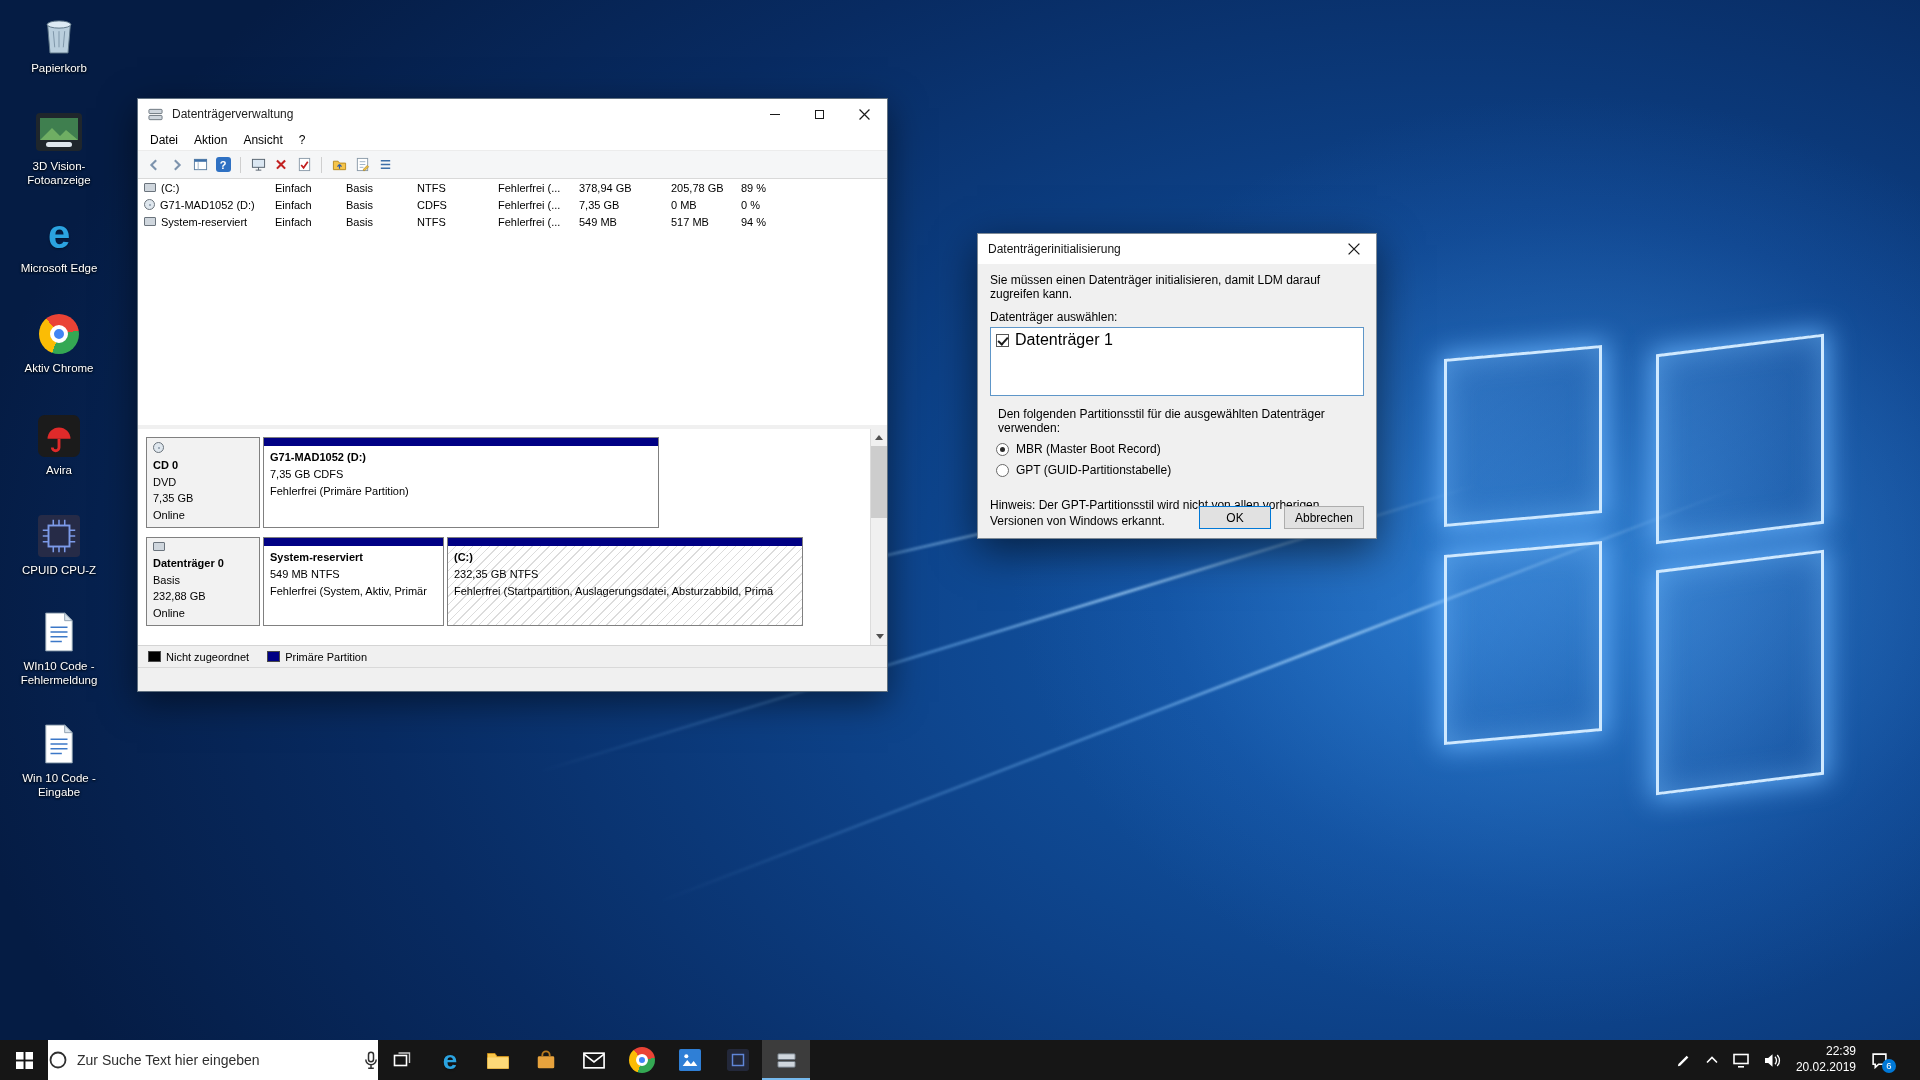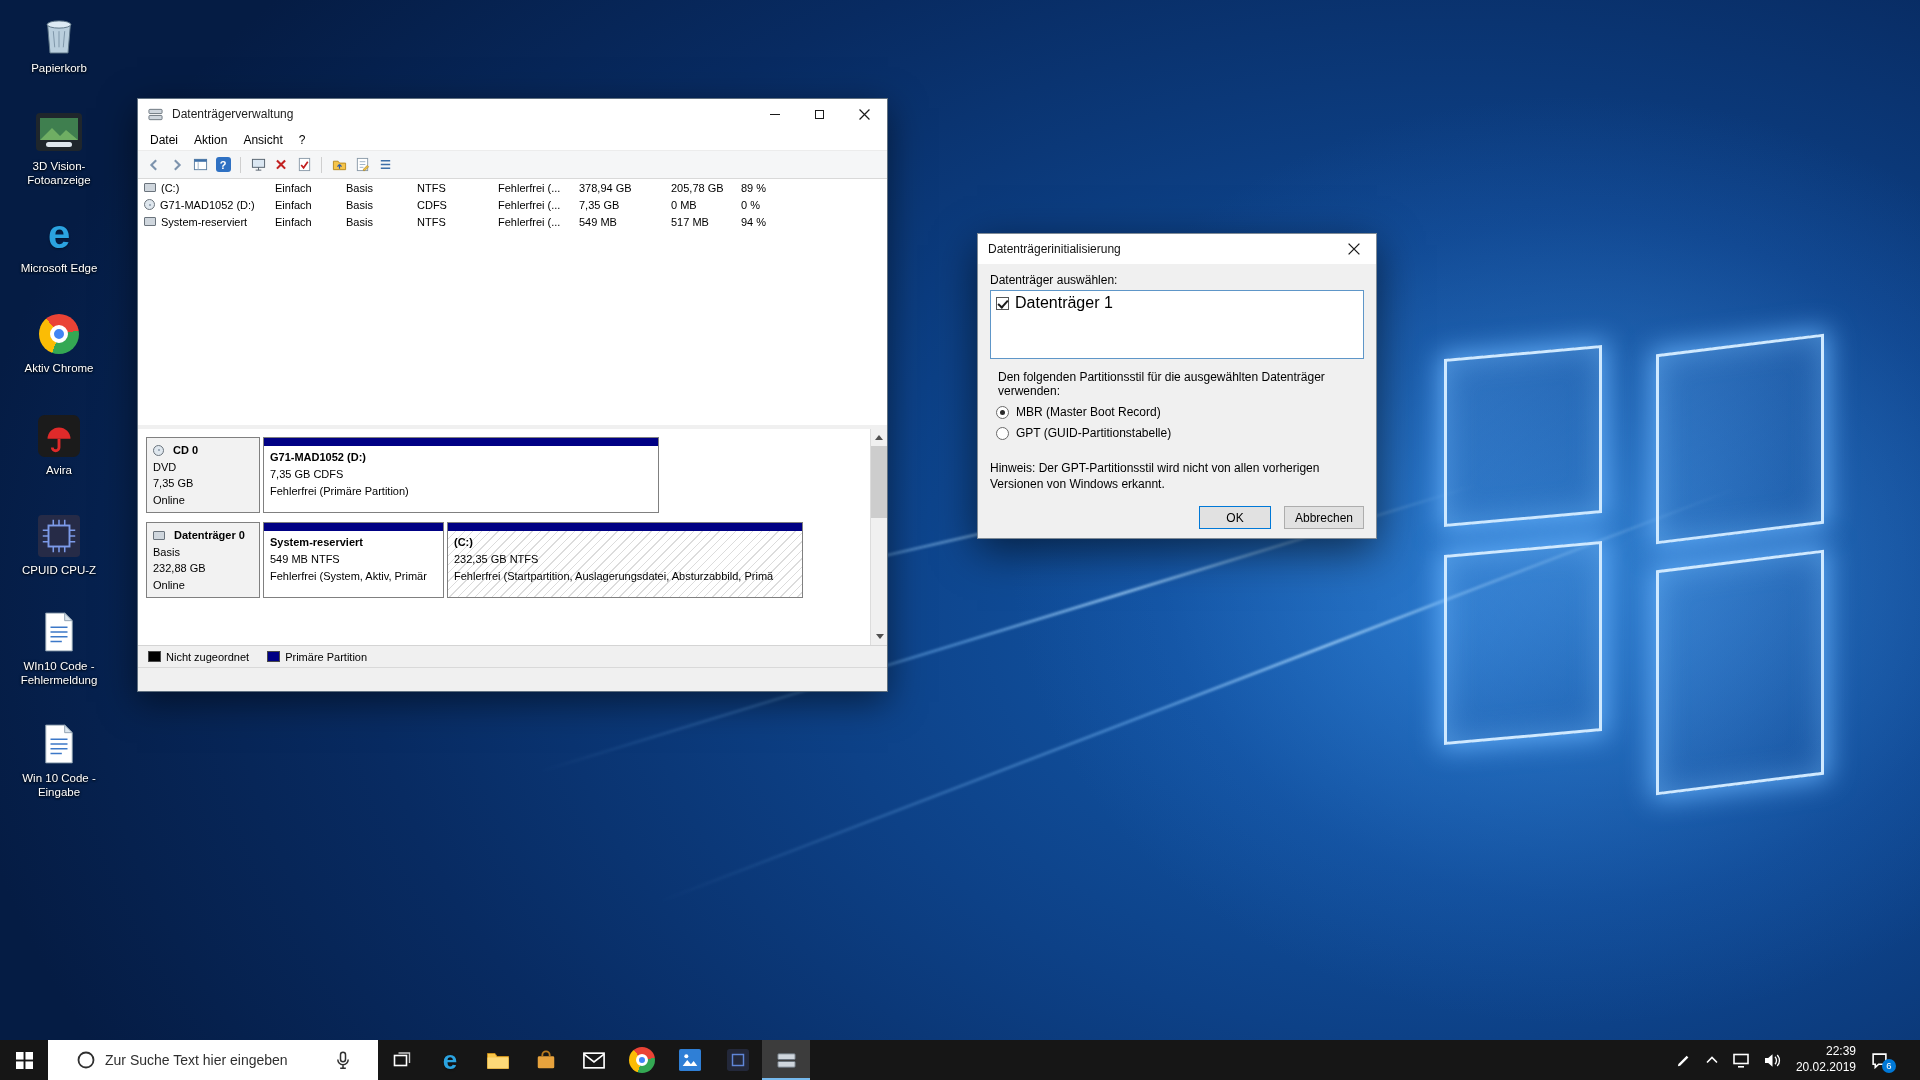--- a/index.html
+++ b/index.html
@@ -66,21 +66,21 @@
               border-radius:1px; margin-right:5px; flex:0 0 auto; }
   .ico-cd { width:11px; height:11px; border-radius:50%; background:#dfe7ee; border:1px solid #6a737c;
             margin-right:5px; position:relative; flex:0 0 auto; }
   .ico-cd::after { content:""; position:absolute; inset:3.5px; border-radius:50%; background:#8a99a8; }
   .splitter { height:4px; background:#f0f0f0; flex:0 0 auto; }
 
   .graphpane { flex:1 1 auto; background:#fff; position:relative; padding:8px 24px 6px 8px; overflow:hidden; }
   .disk-row { display:flex; gap:3px; margin-bottom:9px; }
   .disk-info { width:114px; border:1px solid #808080; background:#f2f2f2; padding:4px 6px;
                font-size:11px; line-height:1.5; flex:0 0 auto; }
-  .disk-info .dname { font-weight:bold; display:flex; align-items:center; gap:4px; }
+  .disk-info .dname { font-weight:bold; display:flex; align-items:flex-start; gap:4px;flex-direction:column; }
   .parts { display:flex; gap:3px; }
   .part { border:1px solid #808080; background:#fff; display:flex; flex-direction:column; }
   .part-strip { height:8px; background:#000084; flex:0 0 auto; }
   .part-body { padding:3px 6px 2px; font-size:11px; line-height:1.55; overflow:hidden; white-space:nowrap; }
   .part-title { font-weight:bold; }
   .part.hatched .part-body { flex:1; }
   .part.hatched { background:repeating-linear-gradient(135deg, #ffffff 0 5px, #dcdcdc 5px 6px); }
 
   .vscroll { position:absolute; right:0; top:0; bottom:0; width:17px; background:#f0f0f0;
              border-left:1px solid #dcdcdc; }
@@ -124,21 +124,21 @@
   .dlg-buttons { position:absolute; right:12px; bottom:11px; display:flex; gap:13px; }
   .btn { height:23px; background:#e1e1e1; border:1px solid #adadad; font-size:12px;
          display:flex; align-items:center; justify-content:center; font-family:inherit; }
   .btn.default { border-color:#0078d7; }
   .btn-ok { width:72px; } .btn-cancel { width:80px; }
 
   
   .taskbar { position:absolute; left:0; bottom:0; width:1920px; height:40px; background:#161616;
              display:flex; align-items:stretch; z-index:50; }
   .tb-btn { width:48px; display:flex; align-items:center; justify-content:center; }
-  .searchbox { width:330px; background:#fff; display:flex; align-items:center; padding:0 28px; gap:9px; }
+  .searchbox { width:330px; background:#fff; display:flex; align-items:center; padding:0 0; gap:9px; }
   .search-input { flex:1; border:none; outline:none; font-size:14px; font-family:inherit; background:transparent; color:#222; }
   .search-input::placeholder { color:#2f2f2f; opacity:1; }
   .app { width:48px; display:flex; align-items:center; justify-content:center; position:relative; }
   .app.active { background:#3c3c3c; box-shadow:inset 0 -2px 0 #76b9ed; }
   .folder-ic svg, .app svg { display:block; }
   .tray { margin-left:auto; display:flex; align-items:center; gap:15px; padding-right:6px; color:#fff; }
   .tray-icon { display:flex; align-items:center; justify-content:center; }
   .clock { text-align:right; font-size:12px; line-height:1.3; }
   .action-center { position:relative; padding-right:6px; }
   .ac-badge { position:absolute; right:-2px; bottom:-4px; min-width:14px; height:14px; border-radius:7px;
@@ -461,20 +461,21 @@
   <div class="init-dialog">
     <div class="dlg-title">
       <span class="dtext">Datenträgerinitialisierung</span>
       <div class="dlg-close">
         <svg width="12" height="12" viewBox="0 0 10 10">
             <path d="M0.5 0.5l9 9M9.5 0.5l-9 9" stroke="#1a1a1a" stroke-width="1.1"></path>
           </svg>
       </div>
     </div>
     <div class="dlg-body">
+      <div class="dlg-line">Sie müssen einen Datenträger initialisieren, damit LDM darauf zugreifen kann.</div>
       <div class="sel-label">Datenträger auswählen:</div>
       <div class="listbox">
         <div class="lb-item">
           <span class="checkbox checked"></span>
           <span>Datenträger 1</span>
         </div>
       </div>
       <div class="part-style-label">Den folgenden Partitionsstil für die ausgewählten Datenträger verwenden:</div>
       <div class="radio-row">
         <span class="radio selected"></span>

